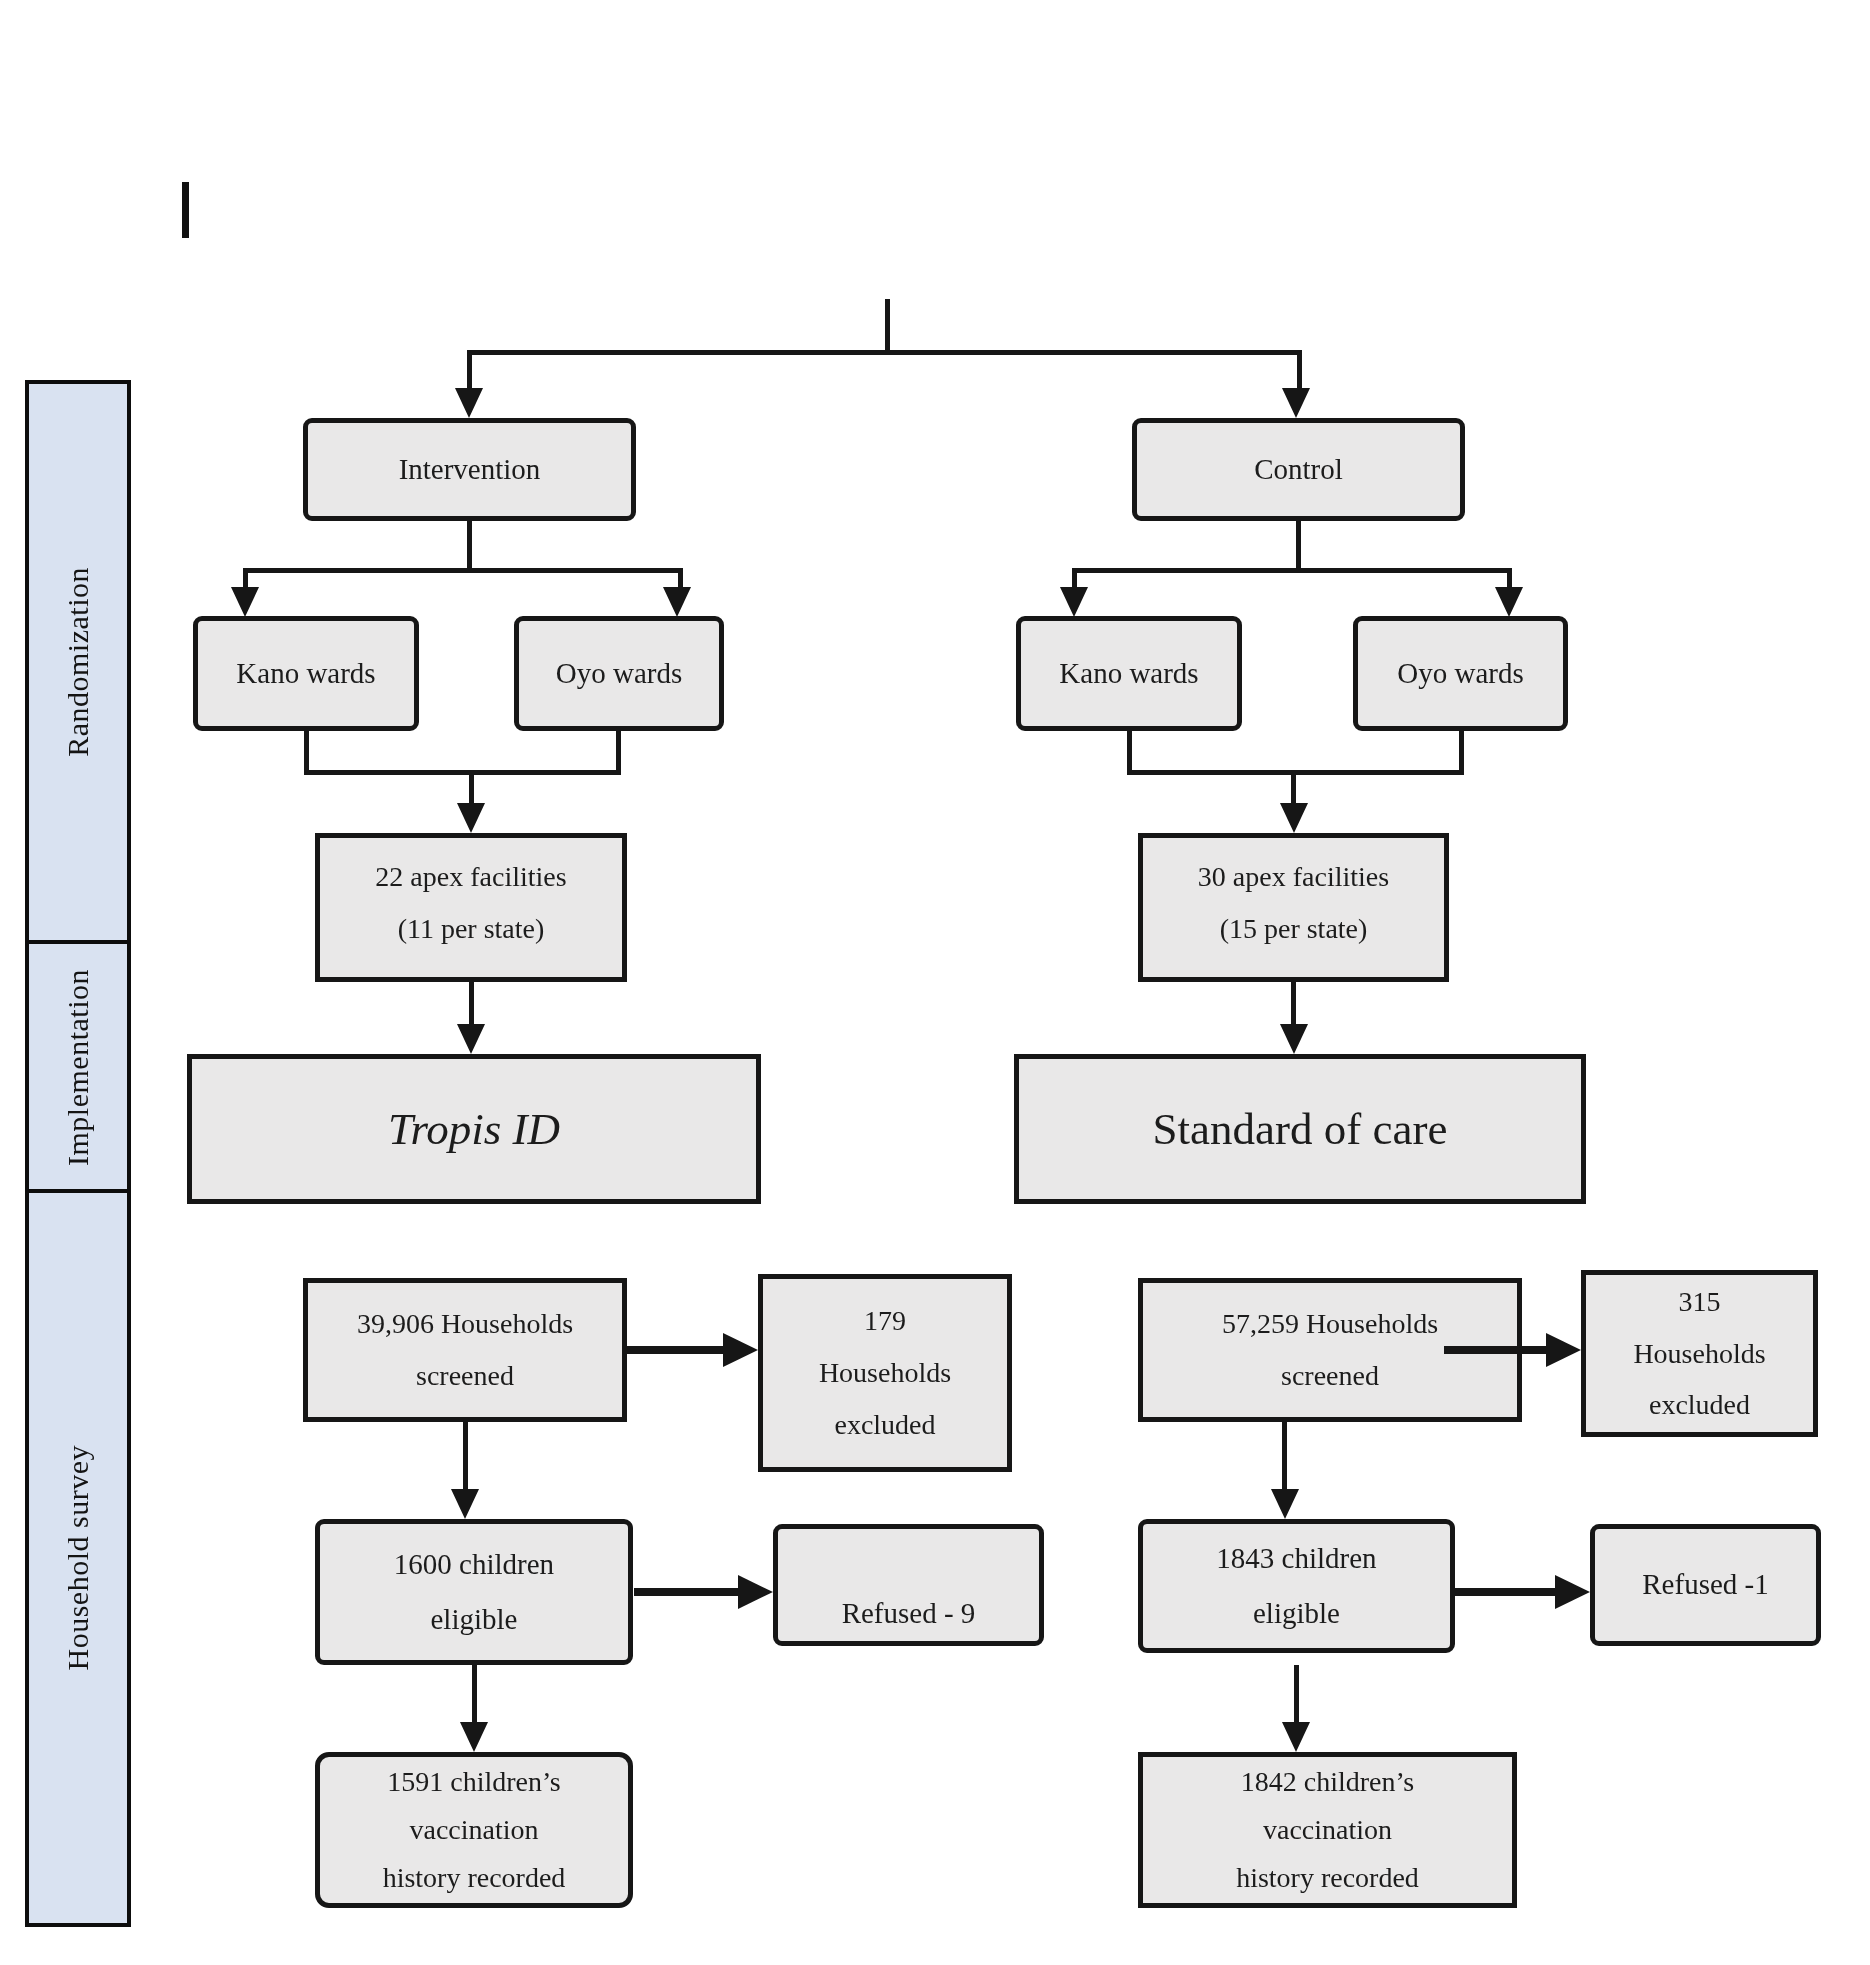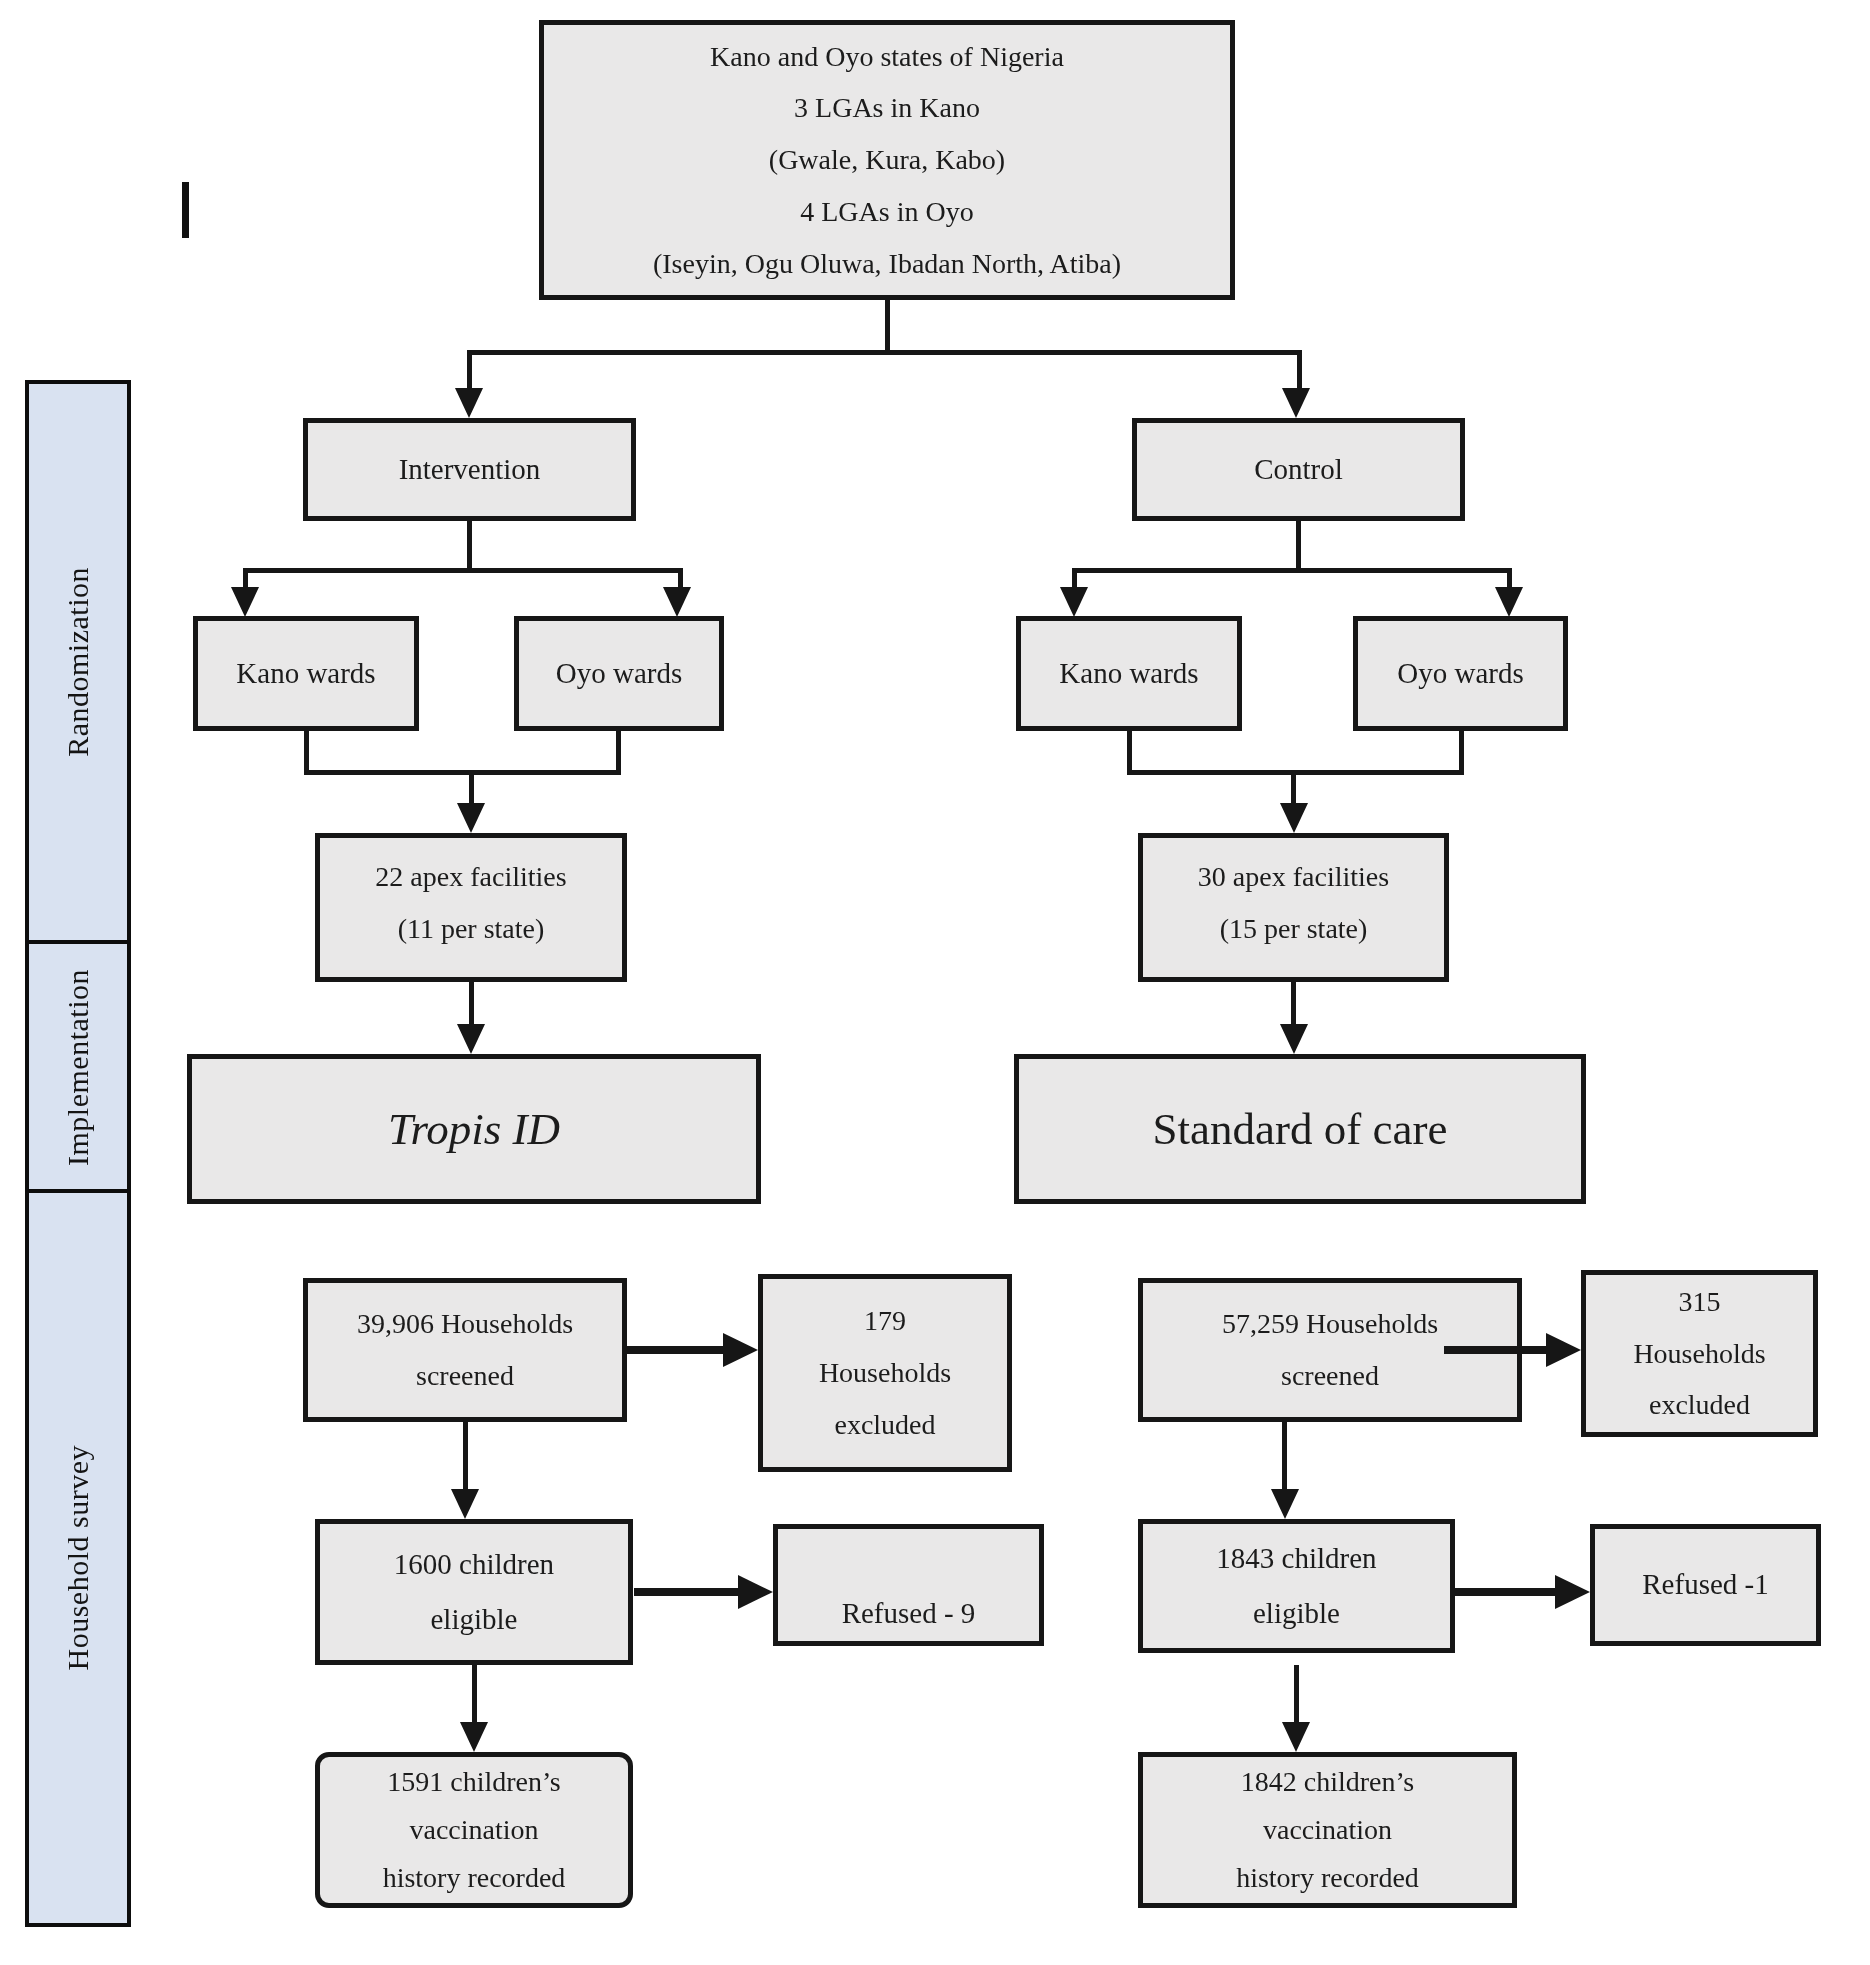--- a/index.html
+++ b/index.html
@@ -6,21 +6,21 @@
   body{width:1870px;height:1965px;font-family:"Liberation Serif","DejaVu Serif",serif;}
   #canvas{position:relative;width:1870px;height:1965px;background:#ffffff;overflow:hidden;}
 
   .box{
     position:absolute;box-sizing:border-box;
     background:#e9e8e8;border:5.7px solid #161616;
     display:flex;align-items:center;justify-content:center;
     text-align:center;color:#1c1c1c;white-space:pre-line;
   }
   .txt-s{font-size:28px;line-height:1.85;}
-  .txt-m{font-size:29px;line-height:1.9;}
+  .txt-m{font-size:29px;line-height:1.9;border-radius:9px;}
   .txt-rec{font-size:28px;line-height:1.72;}
   .txt-big{font-size:45px;line-height:1.2;}
 
   .sidebox{
     position:absolute;box-sizing:border-box;
     background:#d9e2f1;border:4.2px solid #0d0d0d;
     display:flex;align-items:center;justify-content:center;
     color:#141414;
   }
   .sidebox span{
@@ -47,27 +47,20 @@
   <div class="sidebox" style="left:25px;top:380px;width:106px;height:564px;">
     <span>Randomization</span>
   </div>
   <div class="sidebox" style="left:25px;top:940px;width:106px;height:254px;">
     <span>Implementation</span>
   </div>
   <div class="sidebox" style="left:25px;top:1189px;width:106px;height:738px;">
     <span>Household survey</span>
   </div>
 
-  <div class="box txt-s" style="left:539px;top:20px;width:696px;height:280px;">
-    <div>Kano and Oyo states of Nigeria
-3 LGAs in Kano
-(Gwale, Kura, Kabo)
-4 LGAs in Oyo
-(Iseyin, Ogu Oluwa, Ibadan North, Atiba)</div>
-  </div>
 
   <div class="vline" style="left:885px;top:299px;width:4.7px;height:56px;"></div>
   <div class="hline" style="left:467px;top:350px;width:834px;height:4.7px;"></div>
   <div class="vline" style="left:467px;top:350px;width:4.7px;height:42px;"></div>
   <div class="vline" style="left:1297px;top:350px;width:4.7px;height:42px;"></div>
   <div class="ad" style="left:455px;top:388px;"></div>
   <div class="ad" style="left:1282px;top:388px;"></div>
 
   <div class="box txt-m" style="left:303px;top:418px;width:333px;height:103px;">
     <div>Intervention</div>

